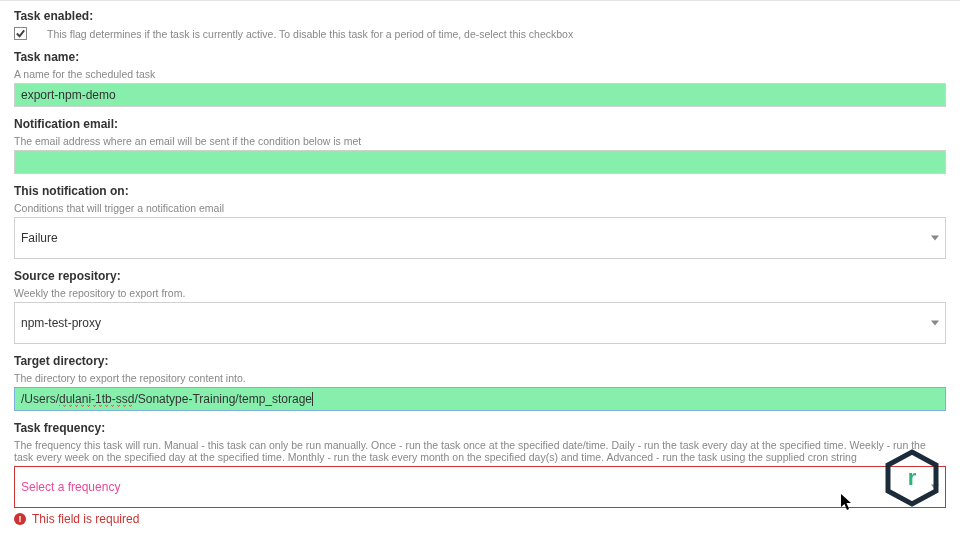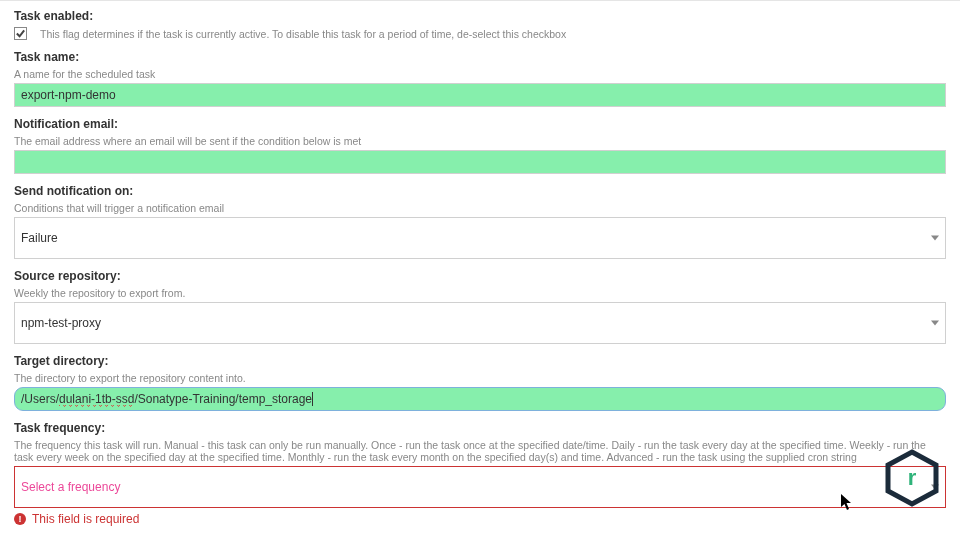--- a/index.html
+++ b/index.html
@@ -16,39 +16,39 @@
   .field-help { color: #888; font-size: 10.5px; margin-bottom: 3px; }
   .text-input {
     width: 100%;
     border: 1px solid #d0d0d0;
     background: #86efac;
     padding: 4px 6px;
     font-size: 12px;
     color: #333;
     height: 24px;
   }
-  .text-input.focused { border-color: #7eb1dc; border-radius: 9px; }
+  .text-input.focused { border-color: #7eb1dc; }
   .select {
     position: relative;
     width: 100%;
     border: 1px solid #d0d0d0;
     background: #fff;
     padding: 20px 6px;
     font-size: 12px;
     color: #333;
     height: 24px;
     display:flex; align-items:center;
   }
   .select .caret {
     position: absolute; right: 6px; top: 50%; transform: translateY(-50%);
     width:0; height:0; border-left:4px solid transparent; border-right:4px solid transparent; border-top:5px solid #888;
   }
   .select.error { border-color: #c33; }
   .select.placeholder { color: #ec4899; align-items: center; }
-  .checkbox-row { display:flex; align-items:center; gap:13px; }
+  .checkbox-row { display:flex; align-items:center; gap:20px; }
   .checkbox {
     width: 13px; height: 13px; border:1px solid #888; background:#fff; display:inline-flex; align-items:center; justify-content:center; flex:0 0 auto;
   }
   .checkbox svg { width:11px; height:11px; stroke:#444; stroke-width:2.2; fill:none; }
   .error-msg { display:flex; align-items:center; gap:6px; color:#c33; margin-top:4px; font-size: 12px;}
   .error-icon { width:12px; height:12px; border-radius:50%; background:#c33; display:inline-flex; align-items:center; justify-content:center; }
   .error-icon span { color:#fff; font-weight:700; font-size:9px; line-height:1; }
   .button-row { display:flex; gap:5px; margin-top:18px;padding-left:20px;}
   .btn { padding:5px 12px; font-size:12px; border-radius:3px; cursor:pointer; }
   .btn-primary { background:#4c9fdc; color:#fff; border:1px solid #3a8cc9; font-weight:600;}
@@ -86,21 +86,21 @@
     <input class="text-input" type="text" value="export-npm-demo" style="">
   </div>
 
   <div class="field">
     <div class="field-label">Notification email:</div>
     <div class="field-help">The email address where an email will be sent if the condition below is met</div>
     <input class="text-input" type="text" value="" style="">
   </div>
 
   <div class="field">
-    <div class="field-label">Send notification on:</div>
+    <div class="field-label">This notification on:</div>
     <div class="field-help">Conditions that will trigger a notification email</div>
     <div class="select">
       <span>Failure</span>
       <span class="caret"></span>
     </div>
   </div>
 
   <div class="field">
     <div class="field-label">Source repository:</div>
     <div class="field-help">Weekly the repository to export from.</div>

